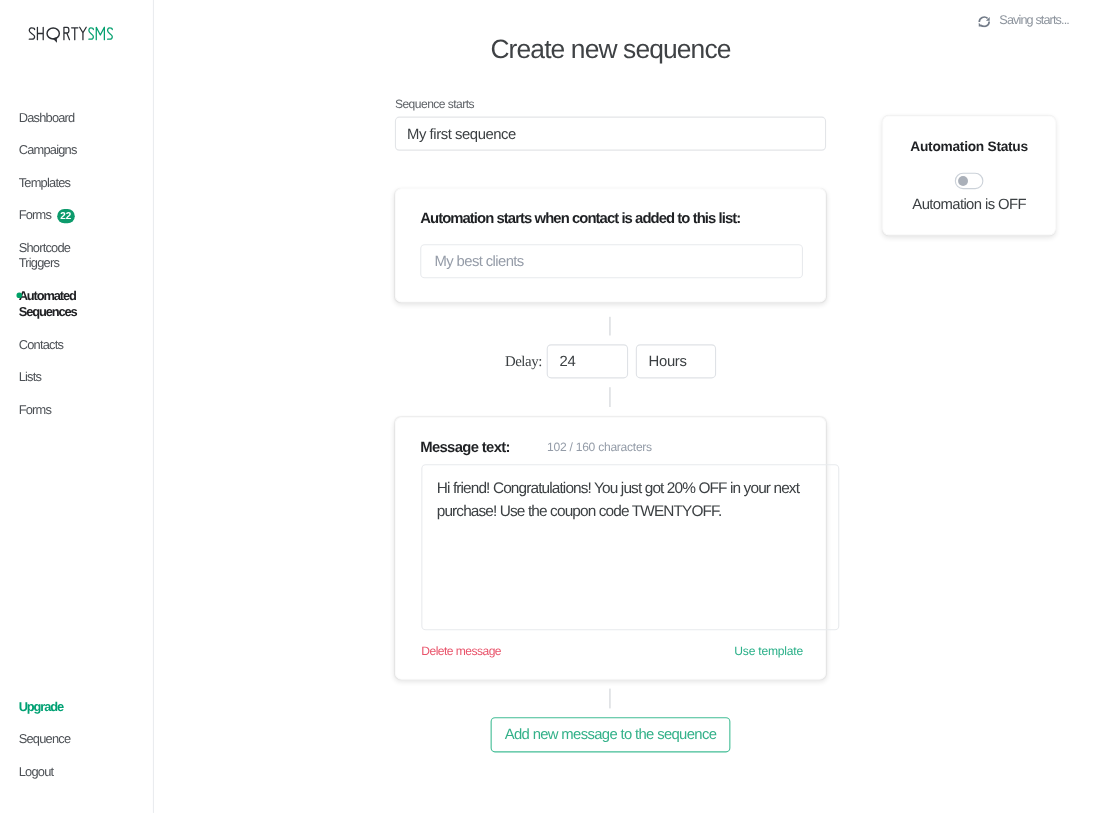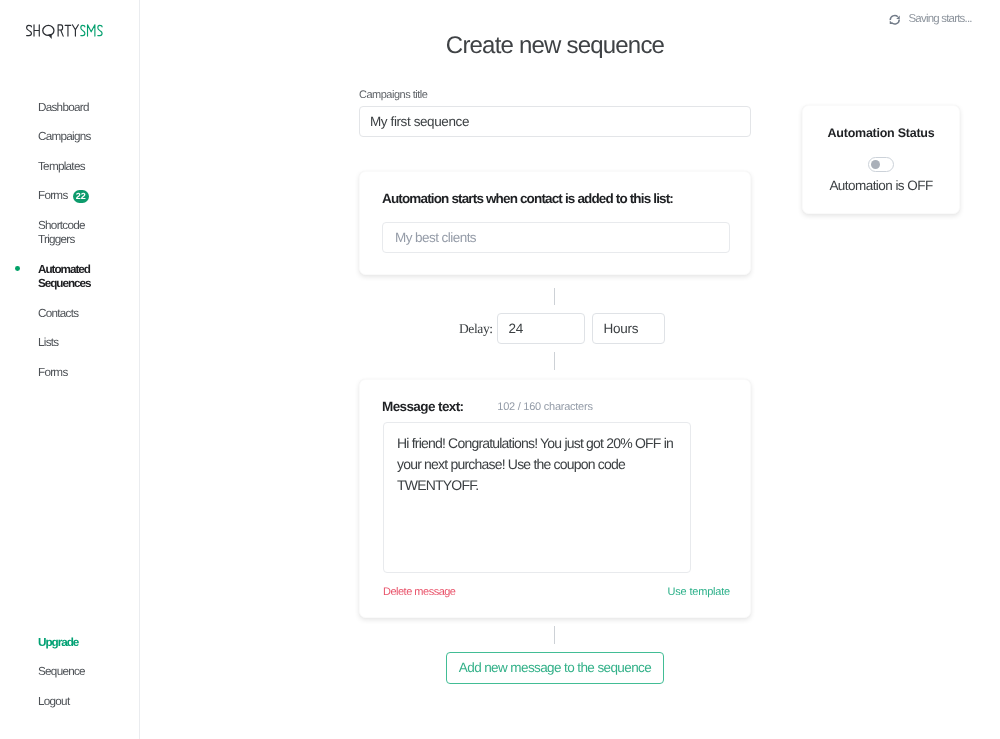--- a/index.html
+++ b/index.html
@@ -15,21 +15,21 @@
 
   
   #sidebar {
     position:absolute; left:0; top:0; width:140px; height:739px;
     border-right:1px solid #eaecef; background:#fff;
   }
   #logo { position:absolute; left:24px; top:22px; width:80px; height:19px; }
 
   #nav { position:absolute; left:0; top:100.5px; width:139px; }
   .nav-item {
-    position:relative; padding-left:38px; padding-right:6px;
+    position:relative; padding-left:17px; padding-right:6px;
     font-size:11.7px; line-height:14.3px; color:#4d5156;
     margin-bottom:15.3px; cursor:pointer; letter-spacing:-0.72px;
   }
   .nav-item.active, #nav-bottom .nav-item.upgrade { letter-spacing:-1.02px; }
   .nav-item .lbl { display:inline; }
   .nav-item.active { font-weight:bold; color:#202124; }
   .nav-item.active .lbl { display:block; width:58px; }
   .nav-item.wrap .lbl { display:block; width:52px; }
   .nav-dot {
     position:absolute; left:14.8px; top:3px; width:4.8px; height:4.8px;
@@ -91,30 +91,30 @@
   #delay-row {
     position:absolute; left:459px; top:313px; height:31px;
     display:flex; align-items:center;
   }
   #delay-label { font-size:13.5px; color:#3c4043; margin-right:4px; letter-spacing:-0.4px; line-height:31px;font-family:Liberation Serif, serif; }
   .sel {
     border:1px solid #dfe2e6; border-radius:4px; background:#fff;
     height:31px; line-height:29px; font-size:13.5px; color:#3c4043;
     padding:0 11px; letter-spacing:-0.3px;
   }
-  #delay-amount { width:88px; margin-right:7px; }
+  #delay-amount { width:74px; margin-right:7px; }
   #delay-unit { width:73px; }
 
   #msg-card { position:absolute; left:359px; top:379px; width:392px; height:239px; }
   #msg-head { position:absolute; left:22px; top:19px; font-size:13.5px; line-height:16px;
     font-weight:bold; color:#1f2124; letter-spacing:-0.6px; }
   #msg-count { position:absolute; left:0; top:20px; width:370px; text-align:center;
     font-size:11px; line-height:14px; color:#949ca8; letter-spacing:-0.25px; }
   #msg-text {
-    position:absolute; left:23px; top:42px; width:308px; height:151px;
+    position:absolute; left:23px; top:42px; width:380px; height:151px;
     border:1px solid #e8eaed; border-radius:4px; padding:10px 13px;
     font-size:14px; line-height:21px; color:#3c4043; letter-spacing:-0.8px;
     overflow:hidden;
   }
   #delete-msg { position:absolute; left:23px; top:205px; font-size:11px; line-height:14px;
     color:#e9546b; cursor:pointer; letter-spacing:-0.5px; }
   #use-template { position:absolute; left:0; top:205px; width:370px; text-align:right;
     font-size:11px; line-height:14px; color:#2bb089; cursor:pointer; letter-spacing:-0.2px; }
 
   #add-btn {
@@ -195,21 +195,21 @@
     <path d="M21.4 11.4 A9.4 9.4 0 0 1 5.6 18.3" fill="none" stroke="#727b88" stroke-width="3.2"></path>
     <path d="M1.6 13.8 L1.6 21.0 L8.8 21.0 Z" fill="#727b88"></path>
   </svg>
   <span>Saving starts...</span>
 </div>
 
 <div id="main">
   <div id="page-title">Create new sequence</div>
 </div>
 
-<div id="seq-title-label">Campaigns title</div>
+<div id="seq-title-label">Sequence starts</div>
 <div id="seq-title-input">My first sequence</div>
 
 <div id="list-card" class="card">
   <div id="list-head">Automation starts when contact is added to this list:</div>
   <div id="list-input">My best clients</div>
 </div>
 
 <div class="connector" style="top:288px; height:17px;"></div>
 
 <div id="delay-row">

